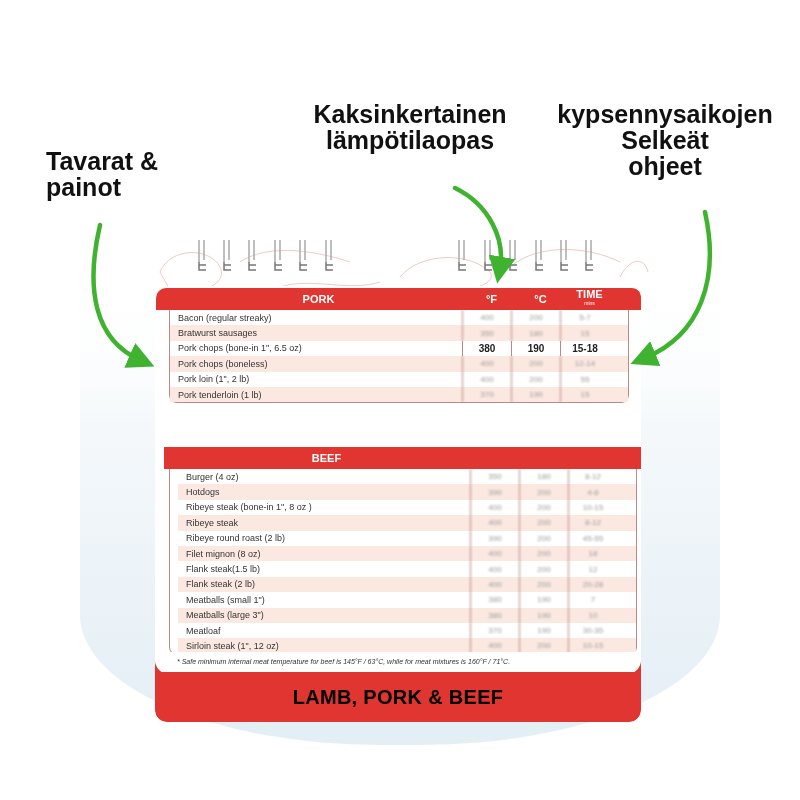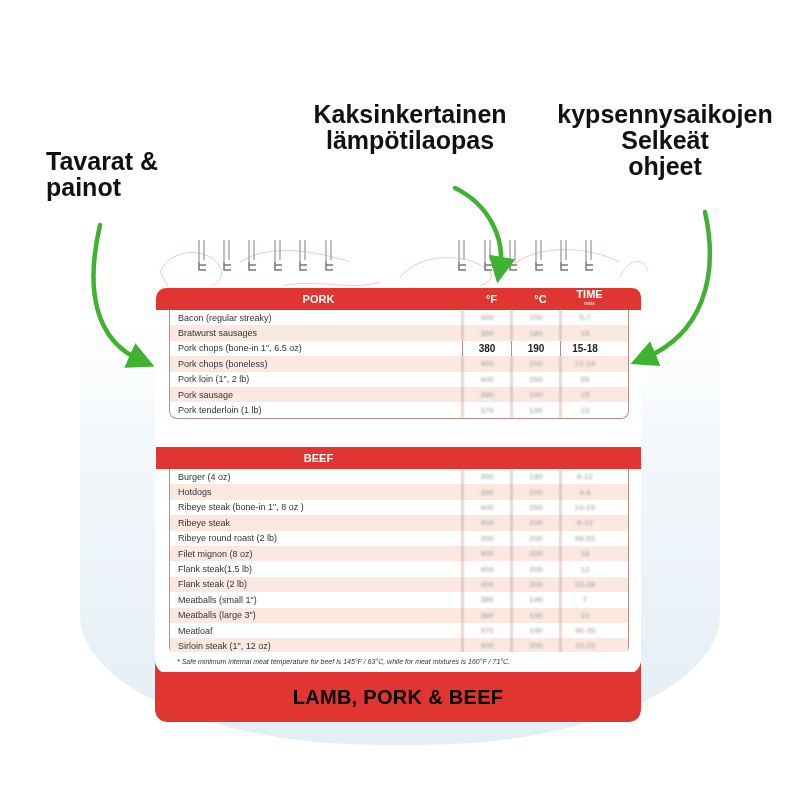--- a/index.html
+++ b/index.html
@@ -145,34 +145,28 @@
           <span class="v blur">200</span>
           <span class="v blur">12-14</span>
         </div>
         <div class="row">
           <span class="item">Pork loin (1", 2 lb)</span>
           <span class="v blur">400</span>
           <span class="v blur">200</span>
           <span class="v blur">55</span>
         </div>
         <div class="row">
-          <span class="item">Pork sausage</span>
-          <span class="v blur">380</span>
-          <span class="v blur">190</span>
-          <span class="v blur">15</span>
-        </div>
-        <div class="row">
           <span class="item">Pork tenderloin (1 lb)</span>
           <span class="v blur">370</span>
           <span class="v blur">190</span>
           <span class="v blur">15</span>
         </div>
       </div>
   </div>
-  <div class="table" style="top:161px;border-top:none;">
+  <div class="table" style="top:161px;border-top:none;padding-left:8px;">
     <div class="sec-head" style="margin-left:-14px;margin-right:-14px;padding-left:14px;">
       <span class="name">BEEF</span>
     </div>
     <div id="beef-rows">
         <div class="row">
           <span class="item">Burger (4 oz)</span>
           <span class="v blur">350</span>
           <span class="v blur">180</span>
           <span class="v blur">8-12</span>
         </div>

